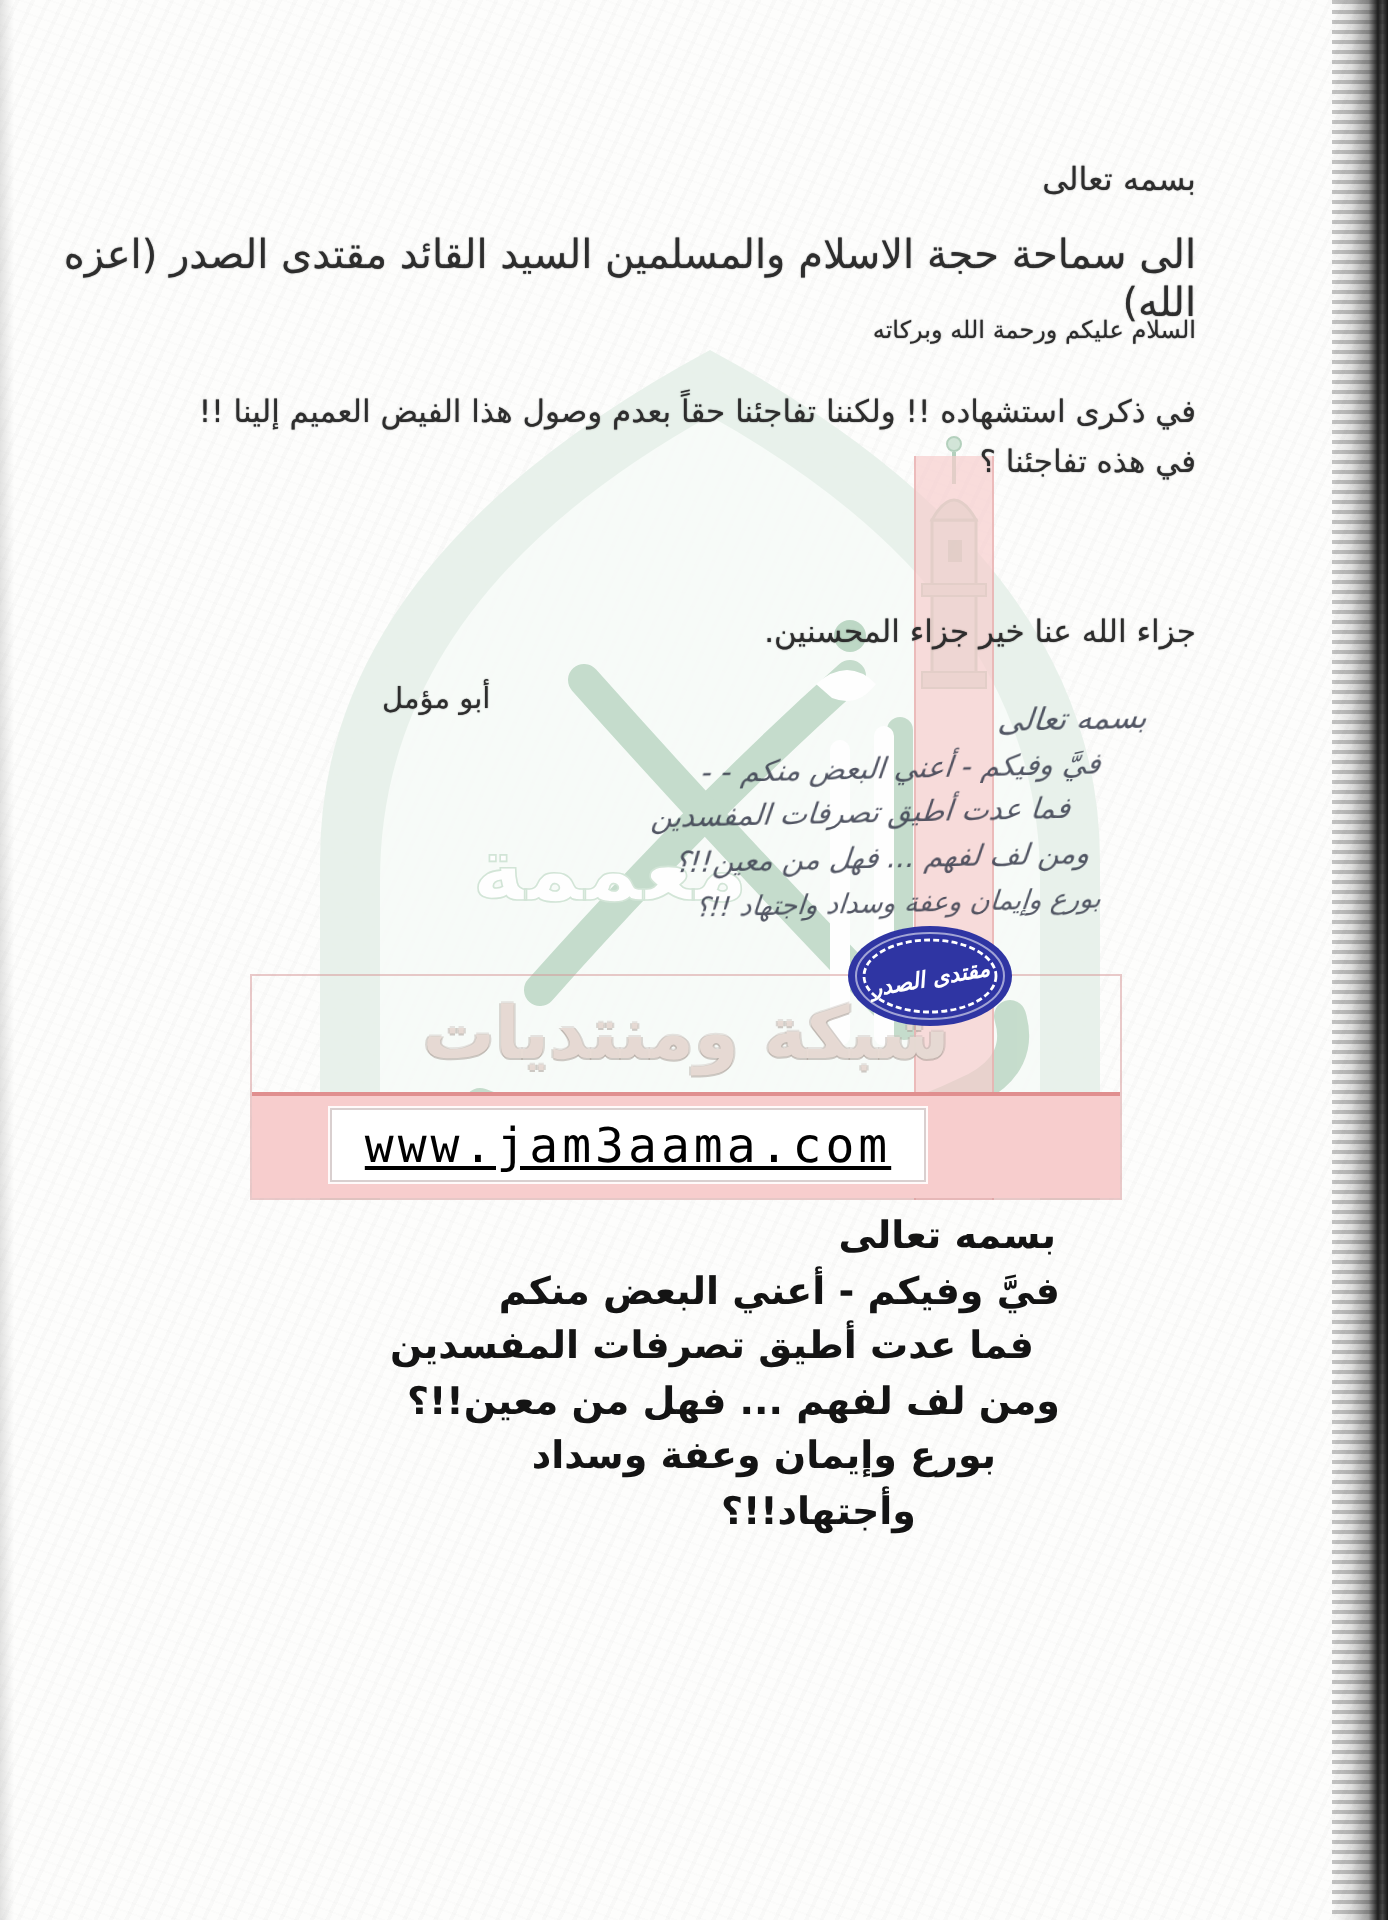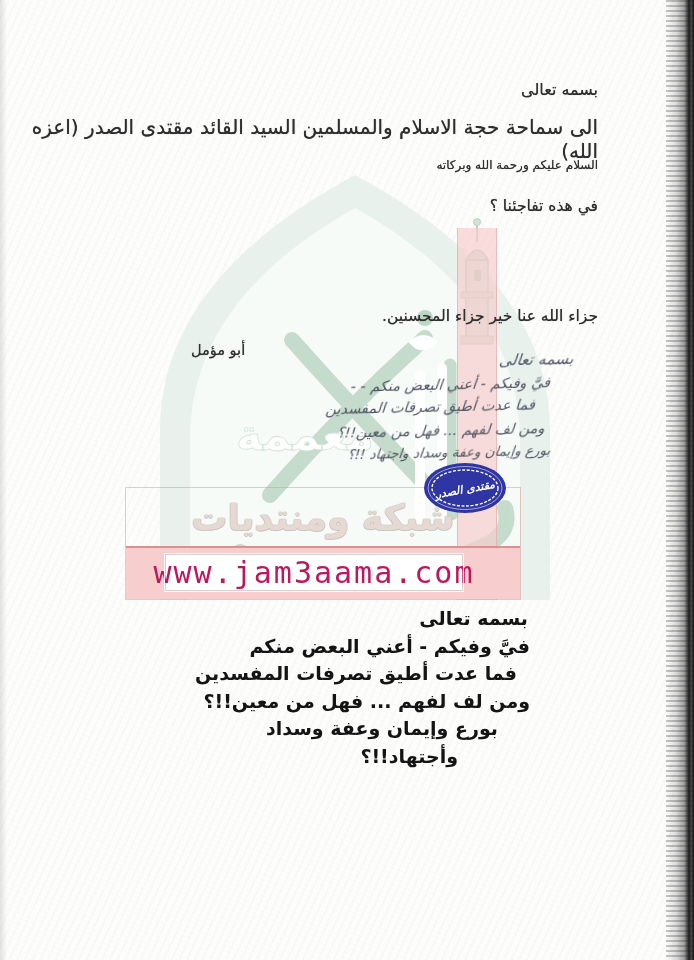--- a/index.html
+++ b/index.html
@@ -54,42 +54,42 @@
   .stamp{position:absolute;left:423px;top:462px;width:84px;height:52px;z-index:5;}
   
   .wm-svg{position:absolute;left:120px;top:160px;z-index:1;opacity:.92;}
   .wm-strip{
     position:absolute;left:457px;top:228px;width:38px;height:372px;z-index:1;
     background:rgba(246,205,205,.7);
     border-left:1px solid rgba(225,160,160,.55);
     border-right:1px solid rgba(225,160,160,.55);
   }
   .wm-frame{
-    position:absolute;left:125px;top:487px;width:396px;height:113px;z-index:2;
+    position:absolute;left:125px;top:487px;width:436px;height:113px;z-index:2;
     border:1px solid rgba(214,150,150,.5);box-sizing:border-box;
   }
   .wm-title{
     height:58px;display:flex;align-items:center;justify-content:center;
     font-size:36px;font-weight:bold;letter-spacing:3px;
     color:rgba(232,219,213,.95);
     text-shadow:0 1px 0 rgba(170,158,152,.55), 0 -1px 0 rgba(200,190,185,.4),
                 1px 0 0 rgba(180,168,162,.45), -1px 0 0 rgba(180,168,162,.45);
   }
   .wm-band{
     position:relative;height:53px;box-sizing:border-box;
     background:#f7cdcd;border-top:2px solid #e08f8f;
   }
   .wm-urlbox{
     position:absolute;left:39px;top:6px;width:298px;height:37px;box-sizing:border-box;
     background:#fff;border:1px solid #d9cfcf;outline:1px solid rgba(255,255,255,.9);
     display:flex;align-items:center;justify-content:center;
   }
   .wm-url{
     font-family:"DejaVu Sans Mono",monospace;direction:ltr;
-    font-size:30px;color:#be185d;letter-spacing:2px;
+    font-size:24px;color:#000000;letter-spacing:2px;text-decoration:underline;
   }
   
   .transcript{
     position:absolute;top:605px;right:164px;z-index:3;width:300px;
     font-size:19px;font-weight:bold;color:#141414;line-height:27.5px;
   }
   .transcript .tl{text-align:right;white-space:nowrap;}
   .transcript .tl:nth-child(1){padding-right:2px;}
   .transcript .tl:nth-child(3){padding-right:13px;}
   .transcript .tl:nth-child(5){padding-right:32px;}
@@ -127,20 +127,21 @@
     </g>
   </svg>
 
   <div class="wm-strip"></div>
 
   <div class="scantext basmala-top">بسمه تعالى</div>
   <div class="scantext addressee">الى سماحة حجة الاسلام والمسلمين السيد القائد مقتدى الصدر (اعزه الله)</div>
   <div class="scantext salutation">السلام عليكم ورحمة الله وبركاته</div>
 
   <div class="scantext letter-body">
+    <div class="bl">في ذكرى استشهاده !! ولكننا تفاجئنا حقاً بعدم وصول هذا الفيض العميم إلينا !!</div>
     <div class="bl">في هذه تفاجئنا ؟</div>
   </div>
 
   <div class="scantext closing">جزاء الله عنا خير جزاء المحسنين.</div>
   <div class="scantext signature">أبو مؤمل</div>
 
   <div class="handwriting">
     <div class="hw">بسمه تعالى</div>
     <div class="hw">فيَّ وفيكم - أعني البعض منكم - -</div>
     <div class="hw">فما عدت أطيق تصرفات المفسدين</div>

